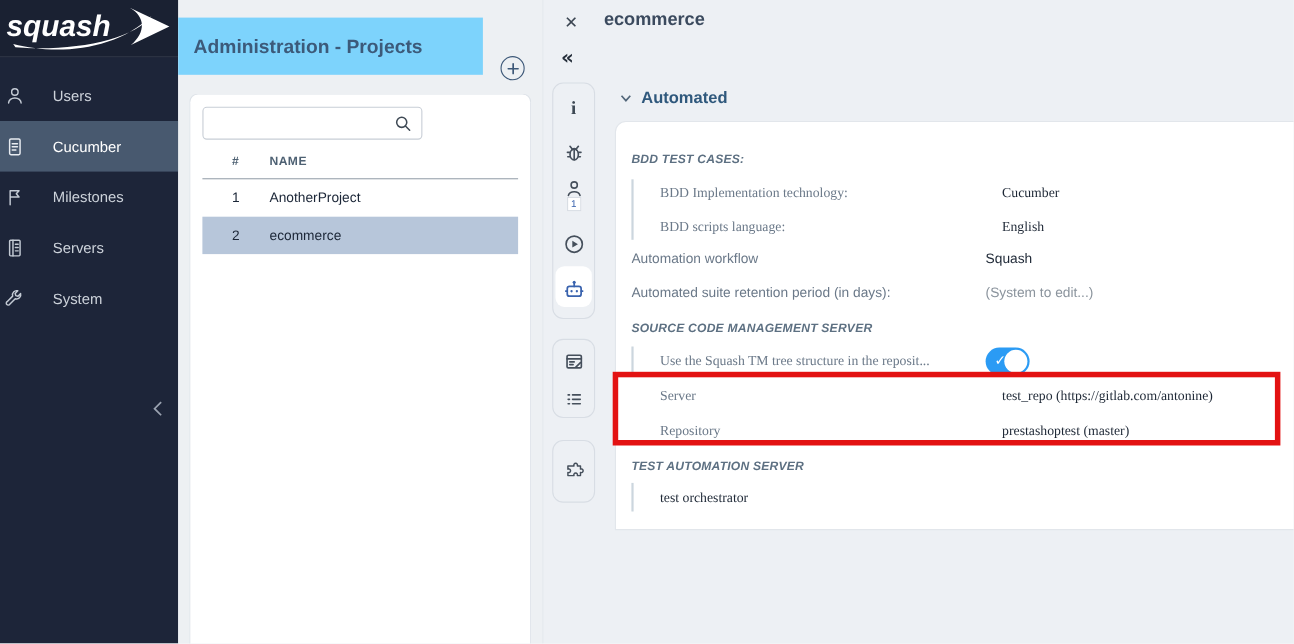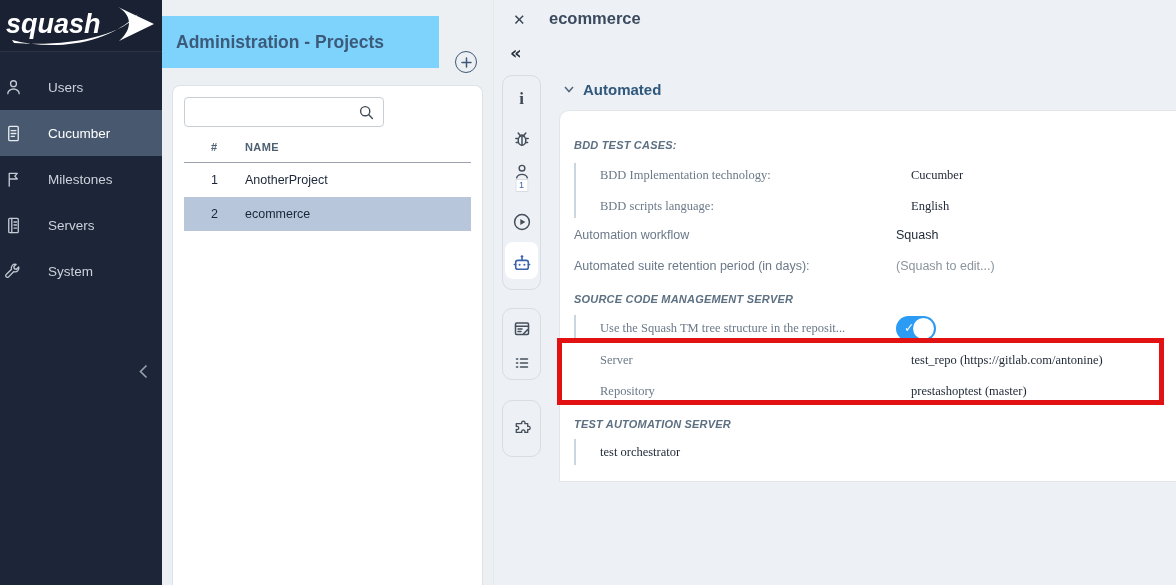--- a/index.html
+++ b/index.html
@@ -271,21 +271,21 @@
       <div class="frow indent" style="top:85px">
         <span class="lbl">BDD scripts language:</span>
         <span class="val">English</span>
       </div>
       <div class="frow flush" style="top:114px">
         <span class="lbl">Automation workflow</span>
         <span class="val">Squash</span>
       </div>
       <div class="frow flush" style="top:145px">
         <span class="lbl">Automated suite retention period (in days):</span>
-        <span class="val muted">(Squash to edit...)</span>
+        <span class="val muted">(System to edit...)</span>
       </div>
 
       <div class="frow sec" style="top:178px">SOURCE CODE MANAGEMENT SERVER</div>
 
       <div class="frow indent" style="top:207px">
         <span class="lbl">Use the Squash TM tree structure in the reposit...</span>
       </div>
       <div class="toggle">
         <span class="check">✓</span>
         <span class="knob"></span>

